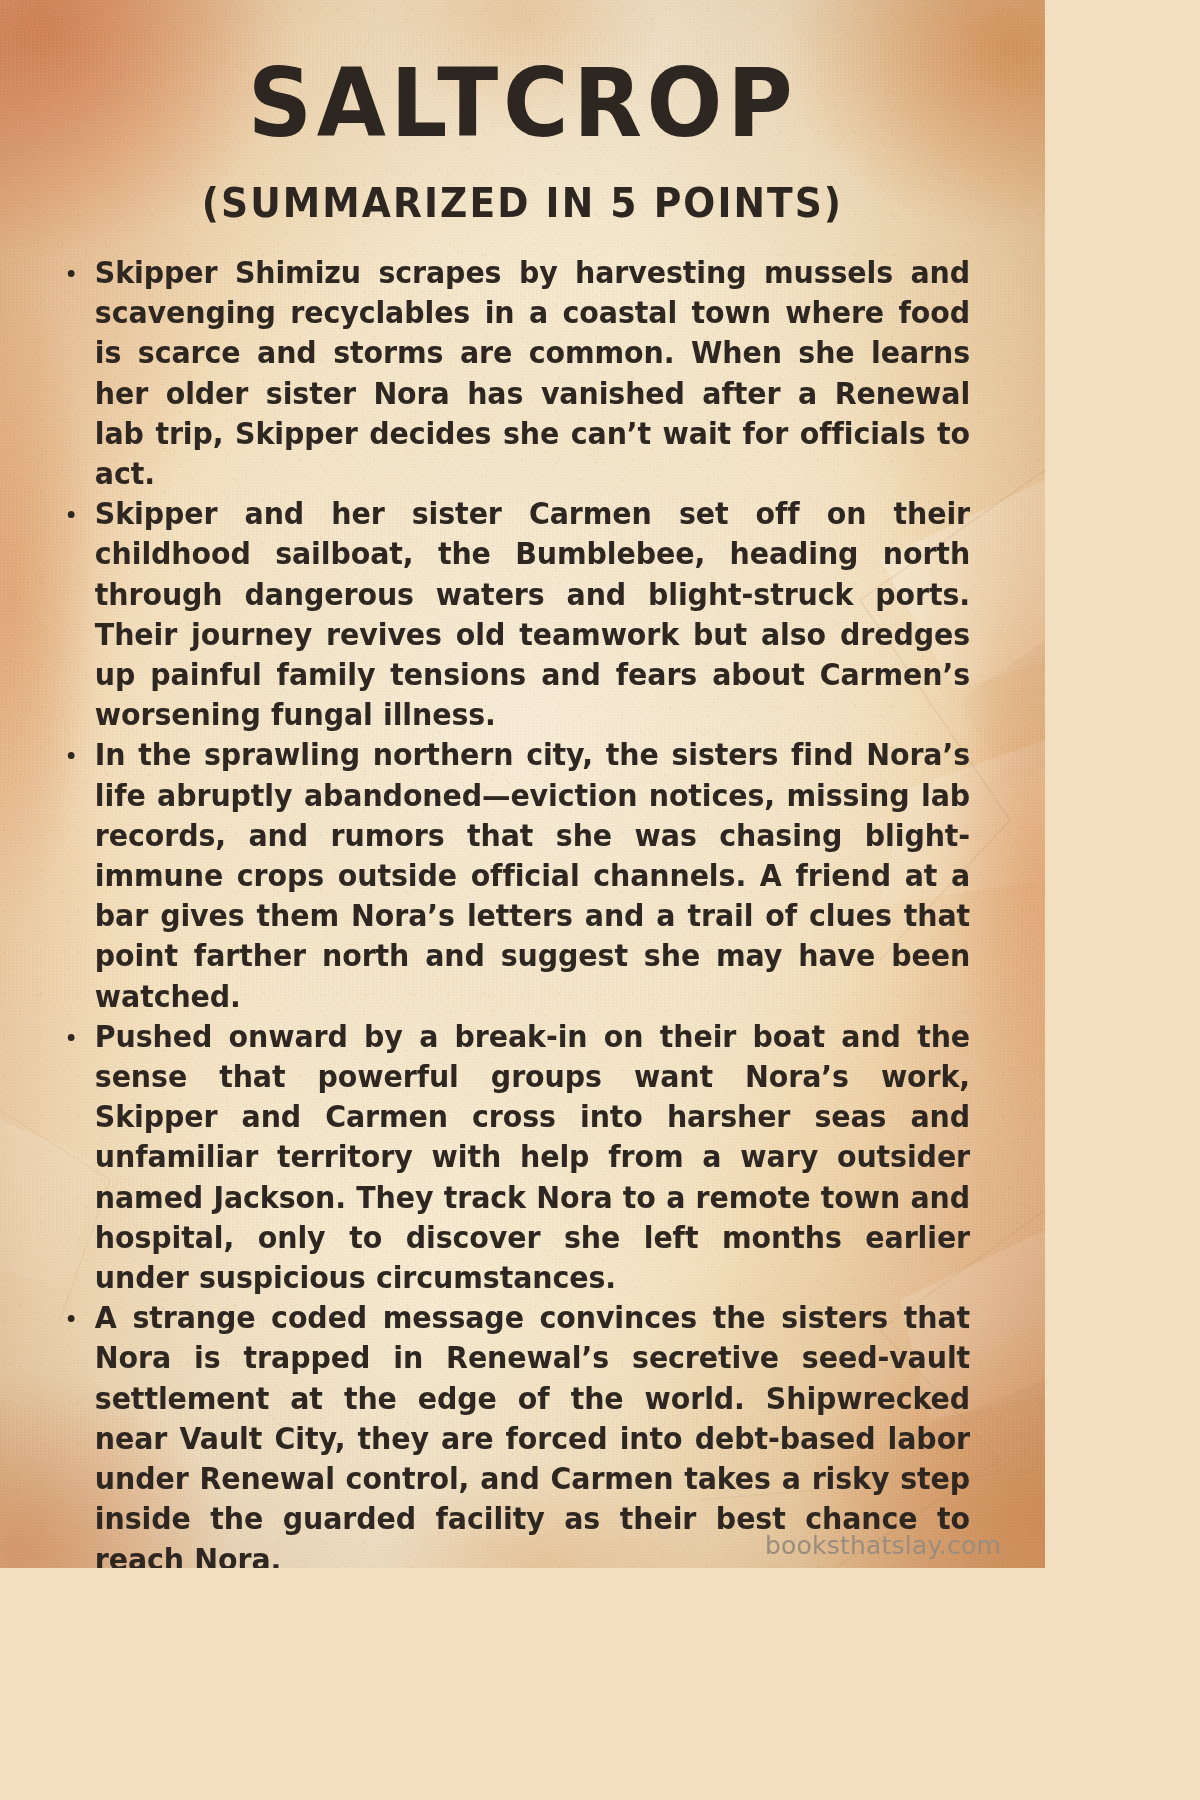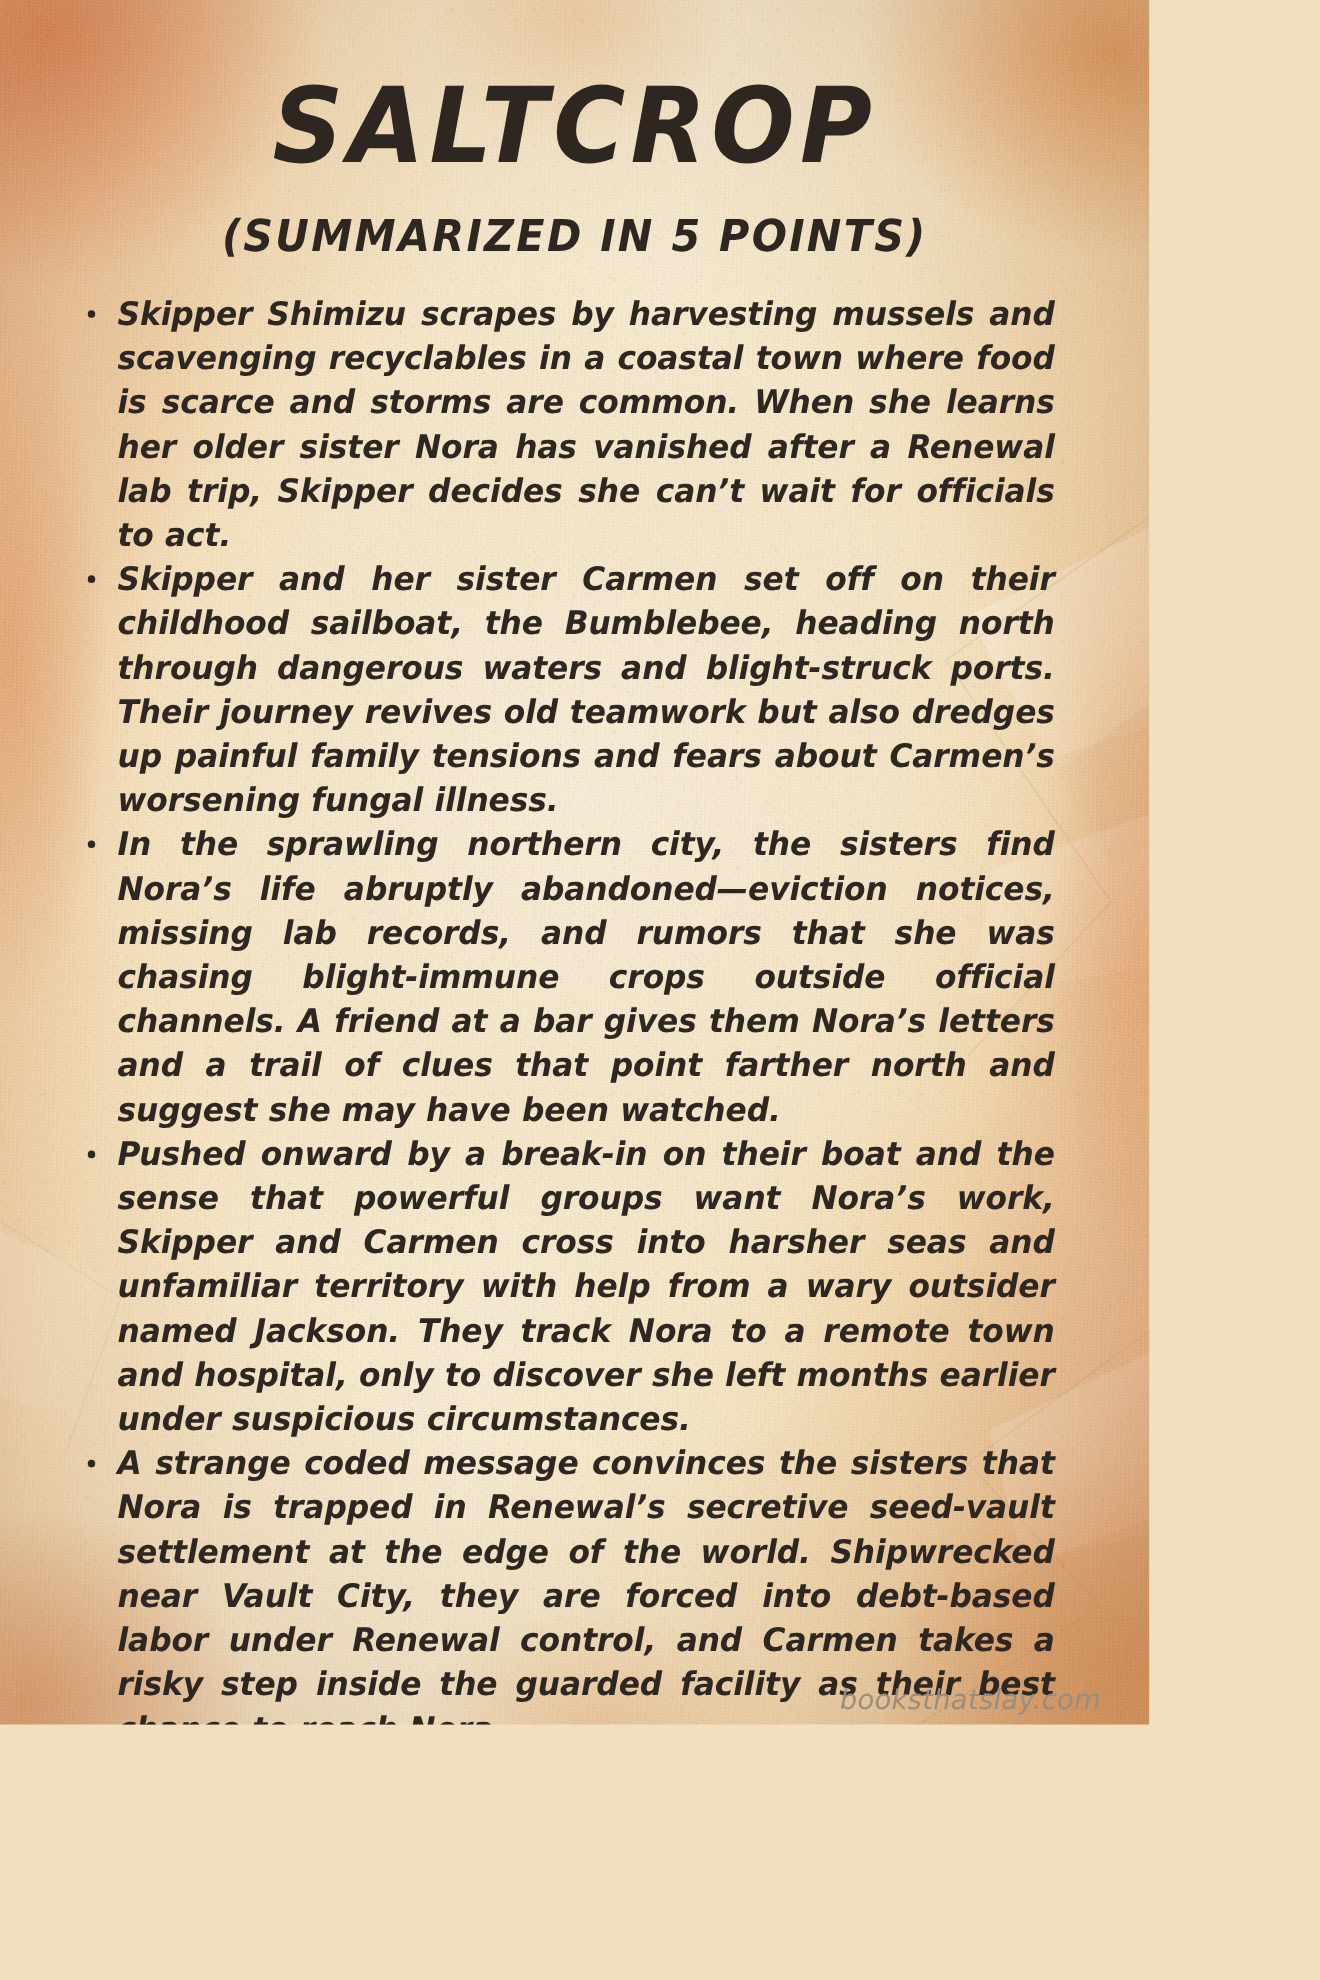--- a/index.html
+++ b/index.html
@@ -90,22 +90,21 @@
   .bg-vignette {
     background: radial-gradient(ellipse 72% 62% at 50% 50%, rgba(0,0,0,0) 55%, rgba(150,95,50,0.10) 82%, rgba(140,86,44,0.22) 100%);
   }
 
   
   #content {
     position: relative;
     z-index: 5;
     width: 1045px;
     height: 1568px;
-    padding: 12px;
-    font-style: italic;
+    padding: 0;
   }
 
   .title {
     text-align: center;
     font-family: "DejaVu Sans", sans-serif;
     font-weight: bold;
     font-size: 95px;
     line-height: 1.0;
     letter-spacing: 5px;
     color: #2e2721;

